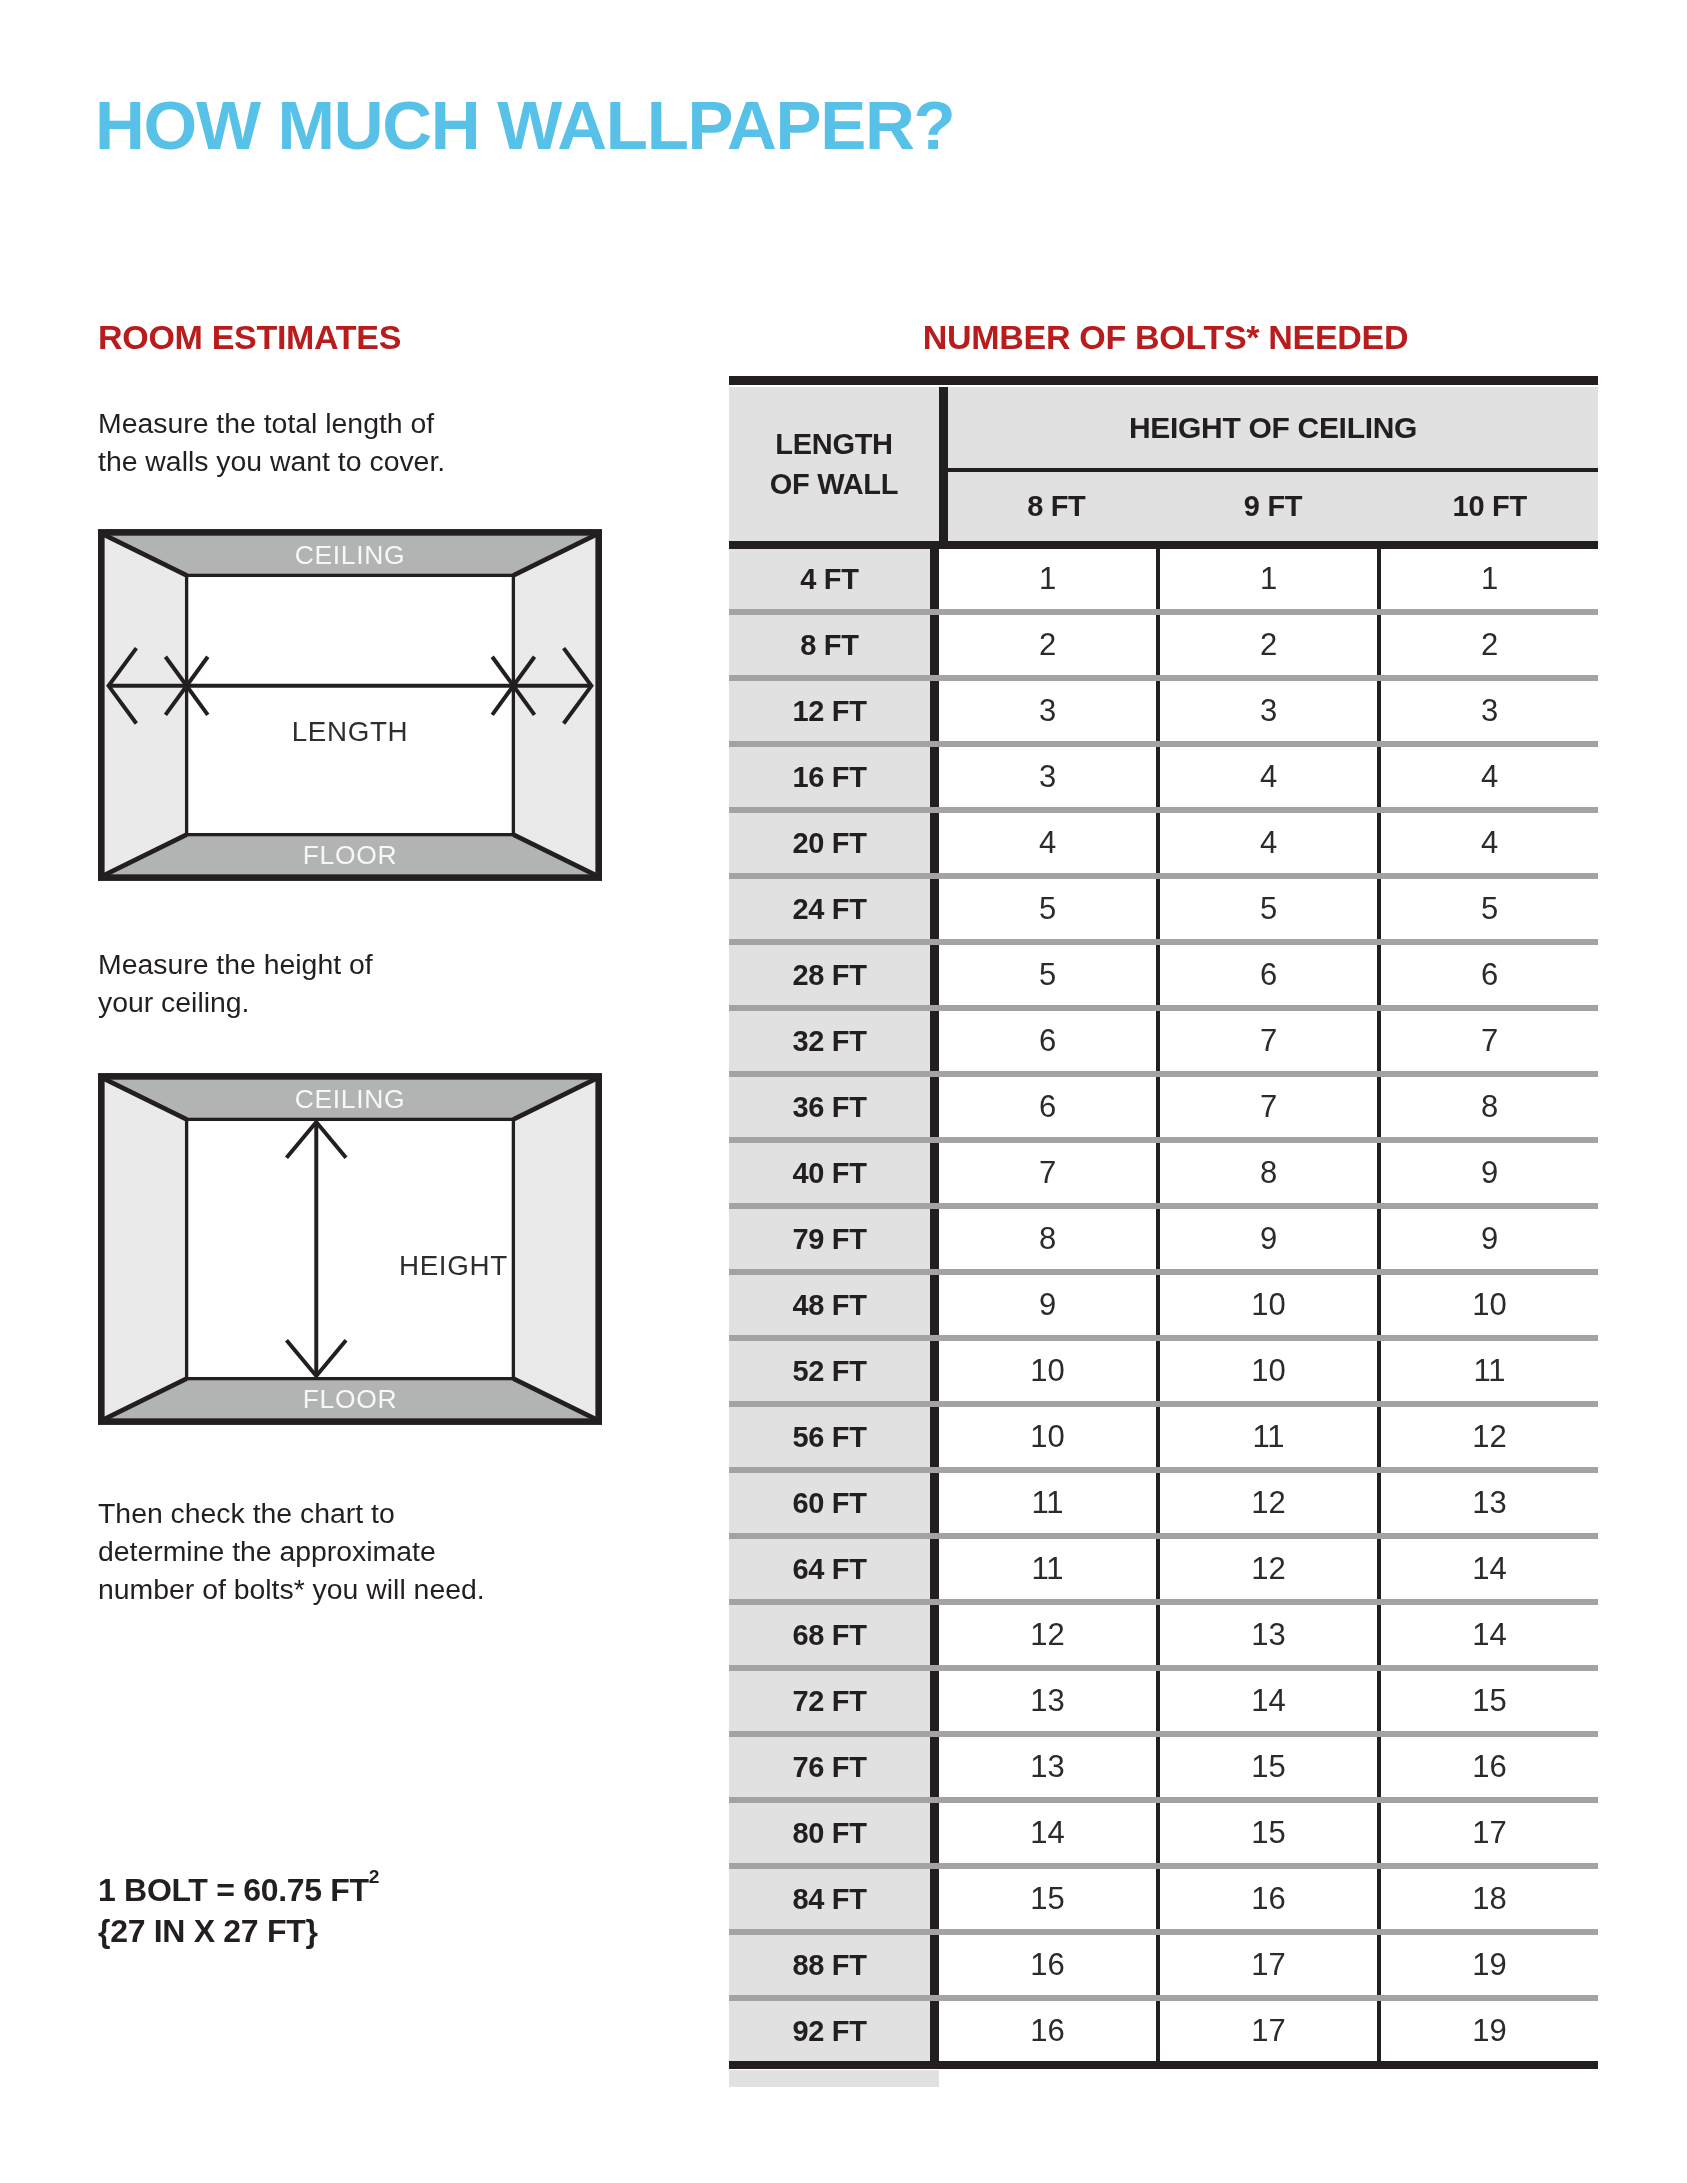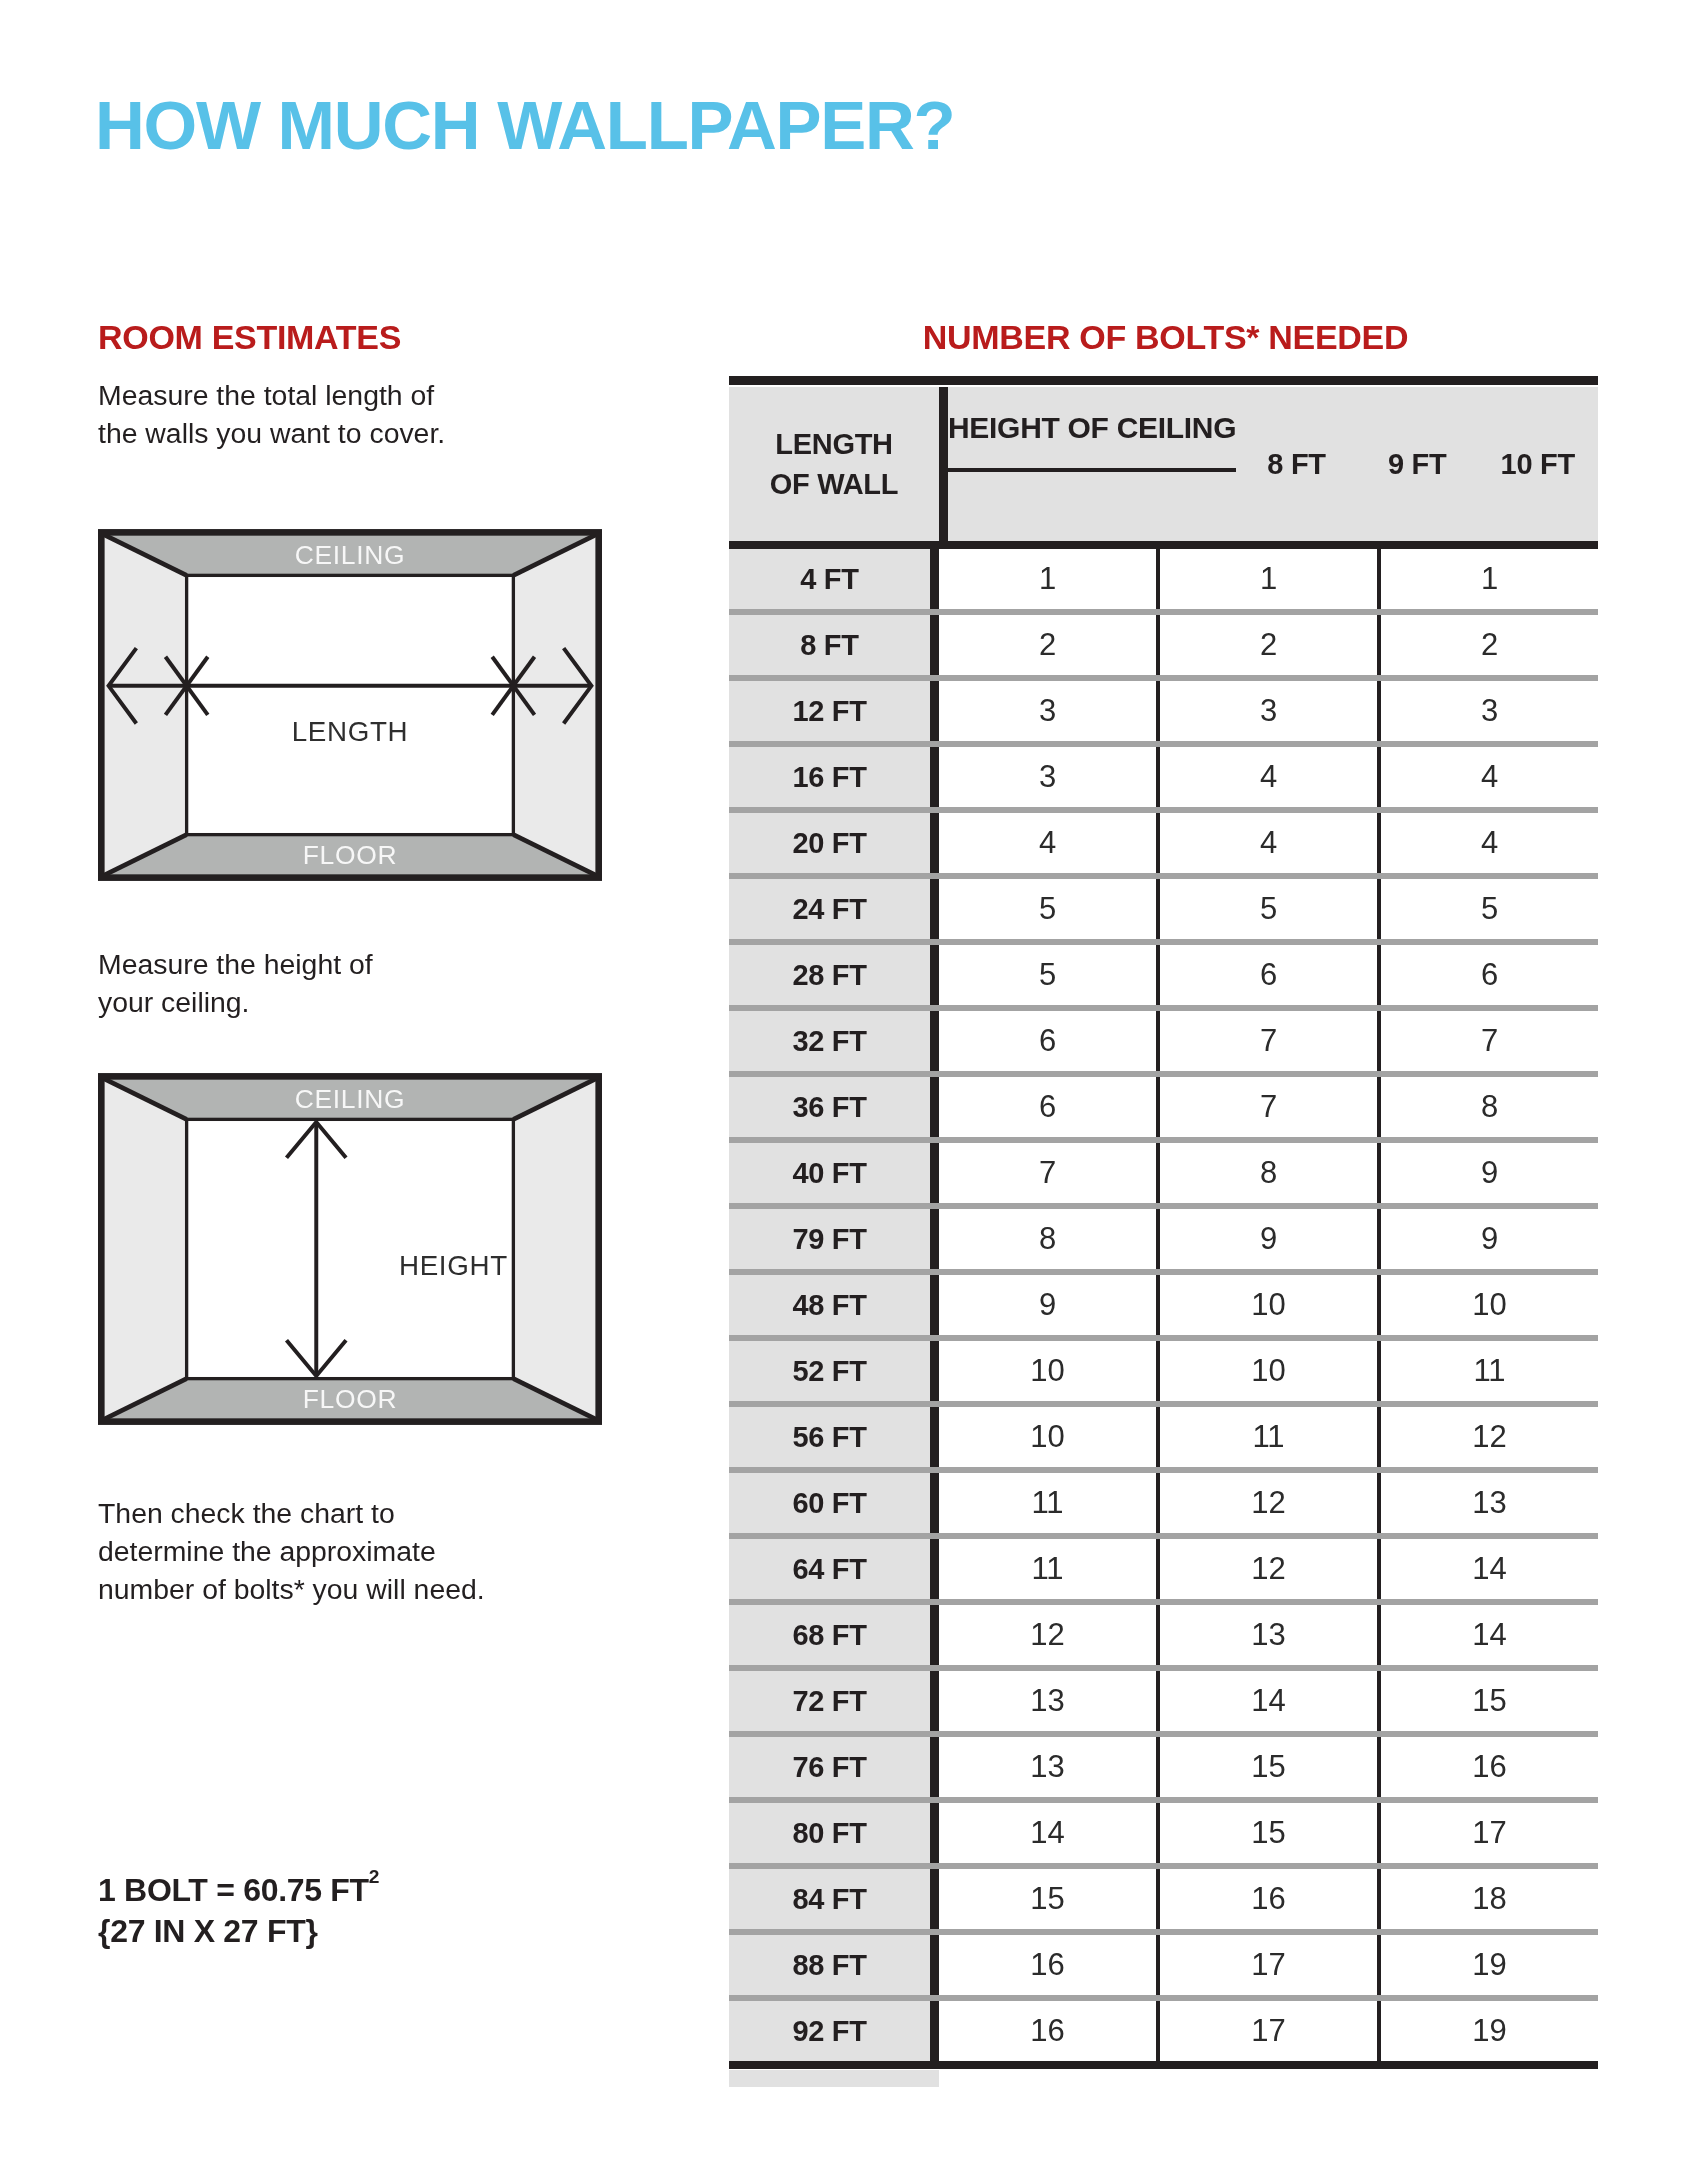--- a/index.html
+++ b/index.html
@@ -35,21 +35,21 @@
   }
   .room-heading { left: 98px; top: 320px; }
   .table-heading { left: 729px; top: 320px; width: 873px; text-align: center; }
 
   .body-text {
     font-size: 28.4px;
     line-height: 38px;
     margin: 0;
     color: #231f20;
   }
-  .para1 { left: 98px; top: 376px; }
+  .para1 { left: 98px; top: 404px; }
   .para2 { left: 98px; top: 945px; }
   .para3 { left: 98px; top: 1494px; }
 
   .footnote-text {
     font-size: 32px;
     font-weight: bold;
     line-height: 41px;
     margin: 0;
     letter-spacing: -0.3px;
   }
@@ -82,21 +82,21 @@
     border-bottom: 8.6px solid #231f20;
   }
   .th-left {
     width: 210px; flex: none;
     border-right: 9.3px solid #231f20;
     display: flex; flex-direction: column;
     align-items: center; justify-content: center;
     font-size: 29px; font-weight: bold;
     line-height: 40px; letter-spacing: -0.3px;
   }
-  .th-right { flex: 1; display: flex; flex-direction: row; }
+  .th-right { flex: 1; display: flex; flex-direction: column; }
   .th-group {
     height: 81px;
     border-bottom: 4px solid #231f20;
     display: flex; align-items: center; justify-content: center;
     font-size: 30px; font-weight: bold; letter-spacing: -0.3px;
   }
   .th-sub { flex: 1; display: flex; }
   .th-sub span {
     flex: 1;
     display: flex; align-items: center; justify-content: center;

